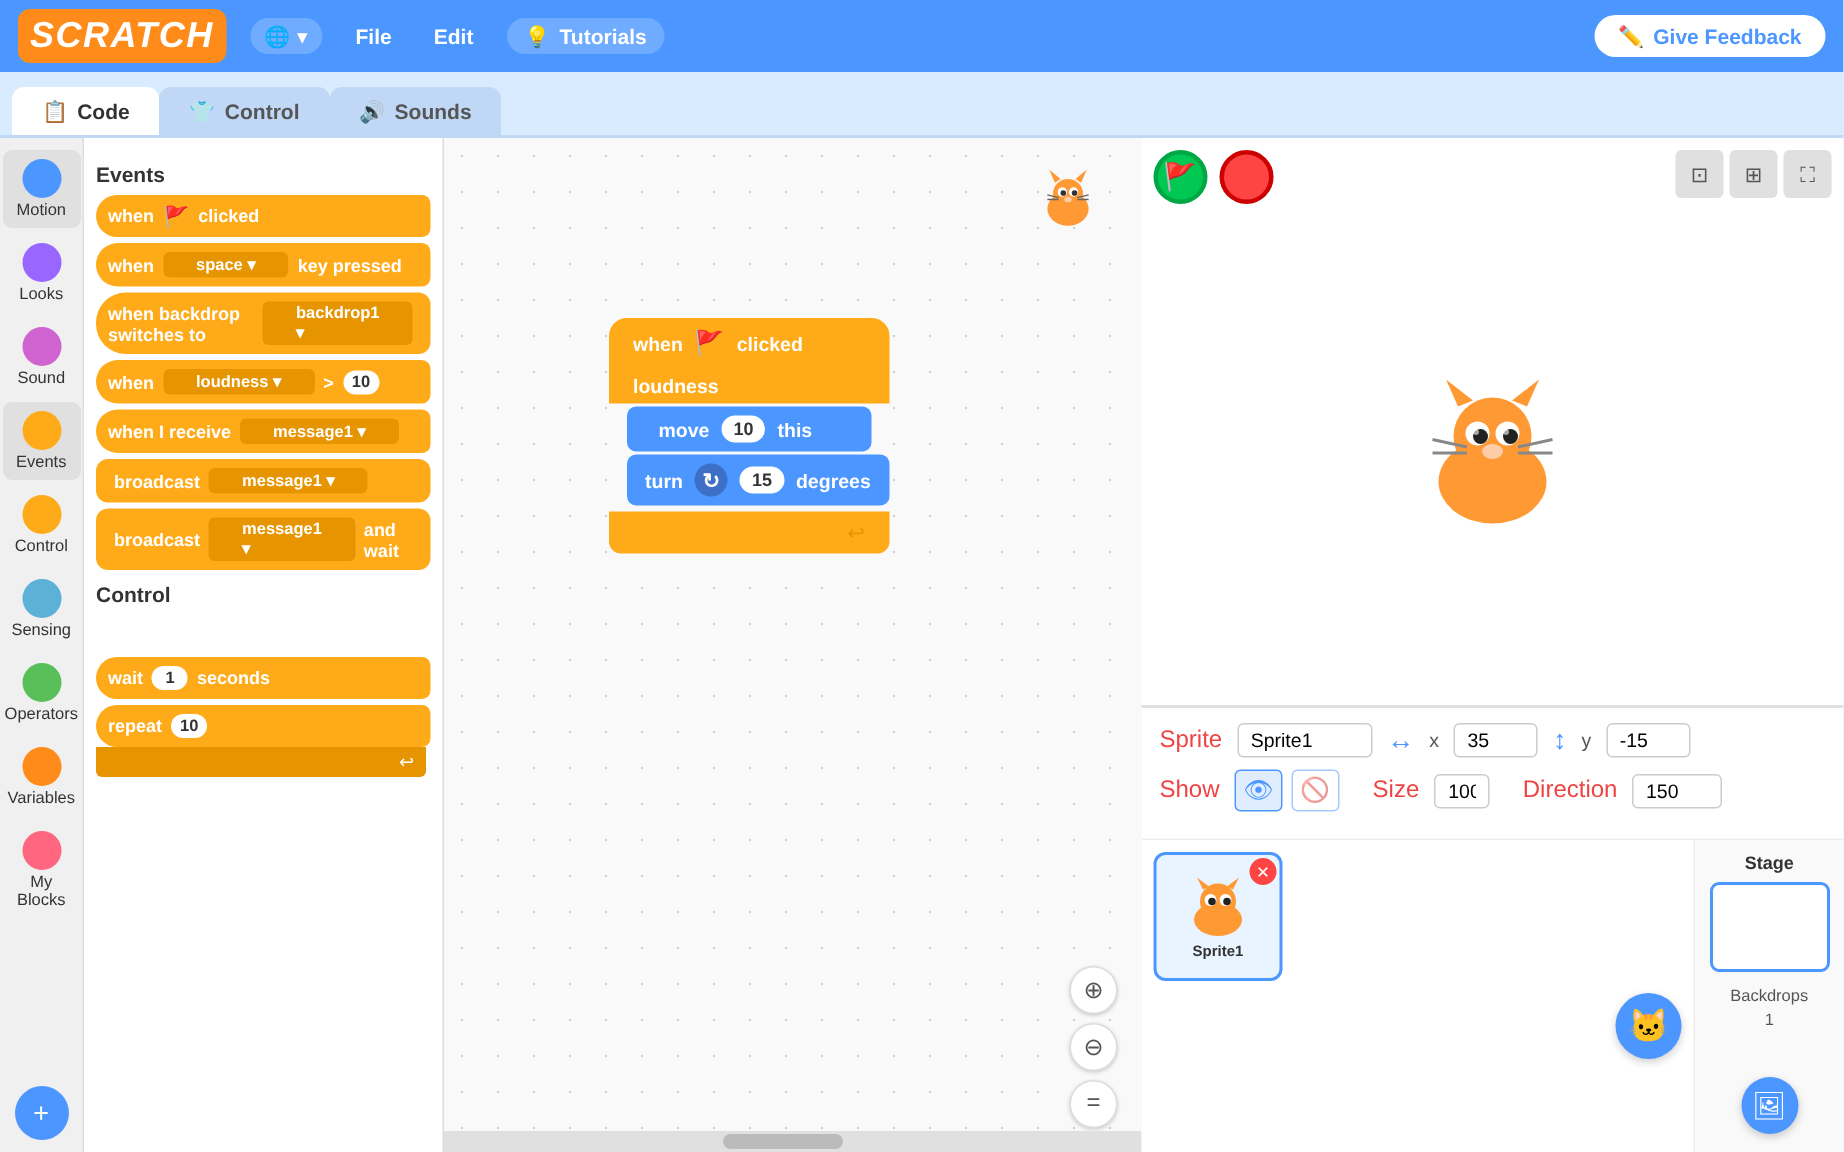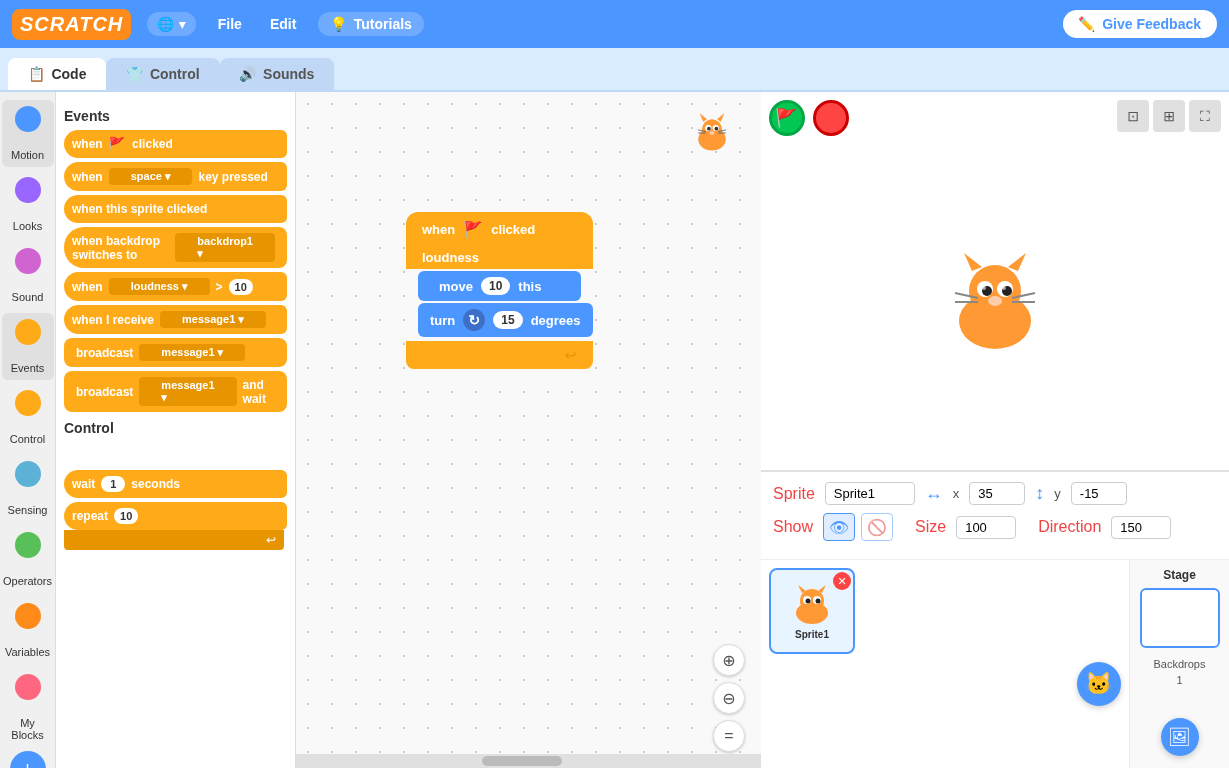--- a/index.html
+++ b/index.html
@@ -14,21 +14,21 @@
       padding: 0 12px;
       gap: 16px;
       position: relative;
       z-index: 100;
     }
     .scratch-logo {
       background: #ff8c1a;
       border-radius: 8px;
       padding: 4px 8px;
       font-weight: 900;
-      font-size: 20px;
+      font-size: 24px;
       color: white;
       font-style: italic;
       letter-spacing: 1px;
     }
     .nav-globe {
       display: flex; align-items: center; gap: 4px;
       background: rgba(255,255,255,0.2); border-radius: 20px;
       padding: 4px 10px; cursor: pointer; color: white; font-size: 14px;
     }
     .nav-item { color: white; font-size: 14px; font-weight: 600; cursor: pointer; padding: 4px 6px; }
@@ -89,21 +89,21 @@
       align-items: center;
       padding-top: 8px;
       gap: 4px;
       border-right: 1px solid #ddd;
       overflow-y: auto;
     }
     .sidebar-item {
       display: flex;
       flex-direction: column;
       align-items: center;
-      gap: 17px;
+      gap: 2px;
       cursor: pointer;
       padding: 6px 4px;
       border-radius: 6px;
       width: 52px;
     }
     .sidebar-item.active { background: #e0e0e0; }
     .sidebar-dot {
       width: 26px; height: 26px; border-radius: 50%;
     }
     .sidebar-label { font-size: 11px; color: #333; font-weight: 500; text-align: center; }
@@ -438,23 +438,20 @@
       <span style="color:#00c853;font-size:14px;">🚩</span>
       <span>clicked</span>
     </div>
 
     <div class="block block-events" style="border-radius:20px 8px 8px 20px; padding-left:8px;">
       <span>when</span>
       <span class="block-dropdown">space ▾</span>
       <span>key pressed</span>
     </div>
 
-    <div class="block block-events" style="border-radius:20px 8px 8px 20px; padding-left:8px;">
-      <span>when this sprite clicked</span>
-    </div>
 
     <div class="block block-events" style="border-radius:20px 8px 8px 20px; padding-left:8px;">
       <span>when backdrop switches to</span>
       <span class="block-dropdown">backdrop1 ▾</span>
     </div>
 
     <div class="block block-events" style="border-radius:20px 8px 8px 20px; padding-left:8px;">
       <span>when</span>
       <span class="block-dropdown">loudness ▾</span>
       <span>&gt;</span>
@@ -608,21 +605,21 @@
         <span class="coord-label">y</span>
         <input class="coord-value" type="text" value="-15" style="">
       </div>
       <div class="sprite-info-row">
         <span class="sprite-label">Show</span>
         <div class="show-toggle">
           <div class="eye-btn active">👁</div>
           <div class="eye-btn" style="opacity:0.5;">🚫</div>
         </div>
         <span class="sprite-label" style="margin-left:12px;">Size</span>
-        <input class="coord-value" type="text" value="100" style="width: 60px;">
+        <input class="coord-value" type="text" value="100" style="width: 37px;">
         <span class="sprite-label" style="margin-left:12px;">Direction</span>
         <input class="coord-value" type="text" value="150" style="width: 60px;">
       </div>
     </div>
 
     <div style="display:flex;flex:1;overflow:hidden;">
       <div style="flex:1;padding:8px;overflow-y:auto;">
         <div style="display:flex;flex-wrap:wrap;gap:8px;margin-bottom:8px;">
 
           <div class="sprite-card">

